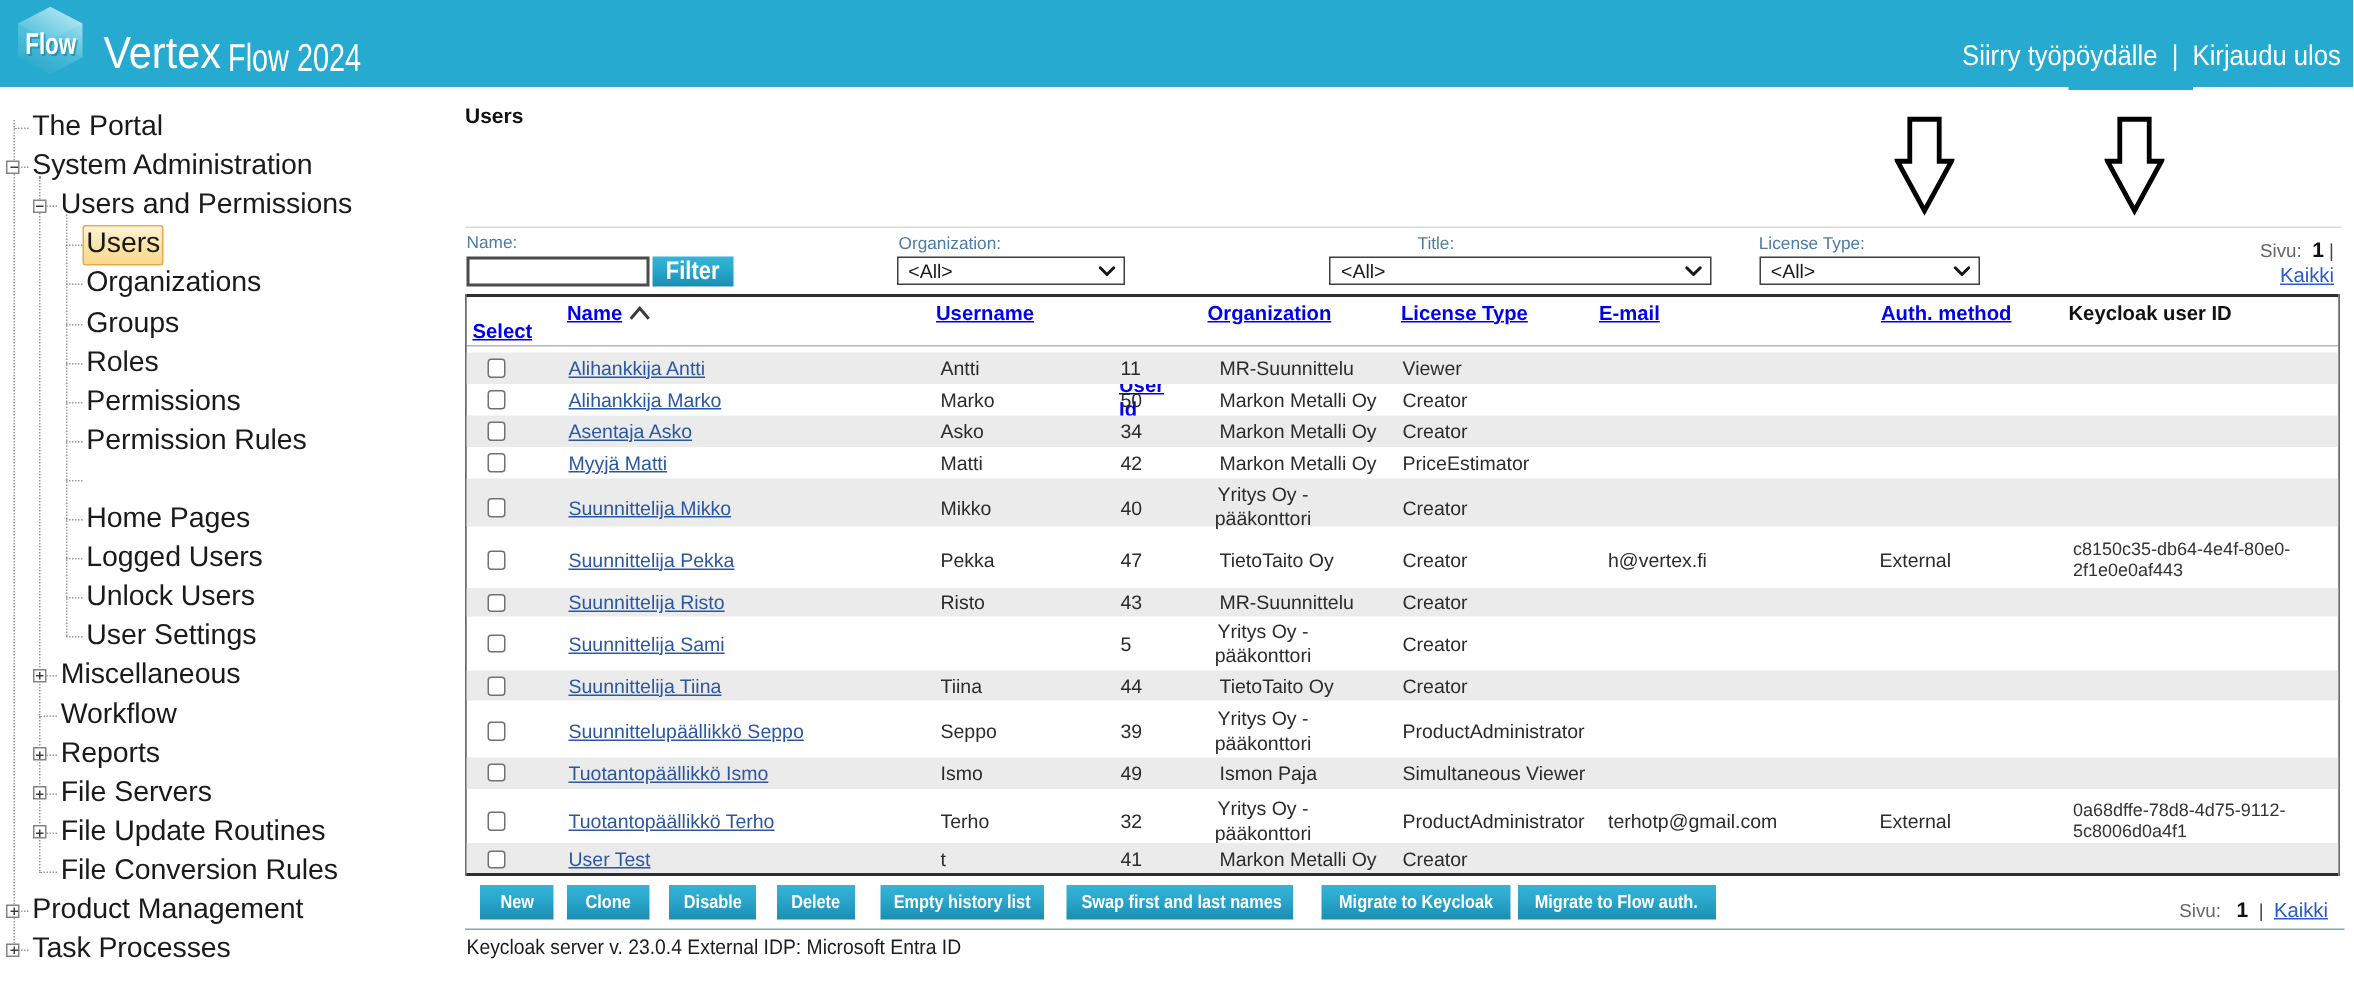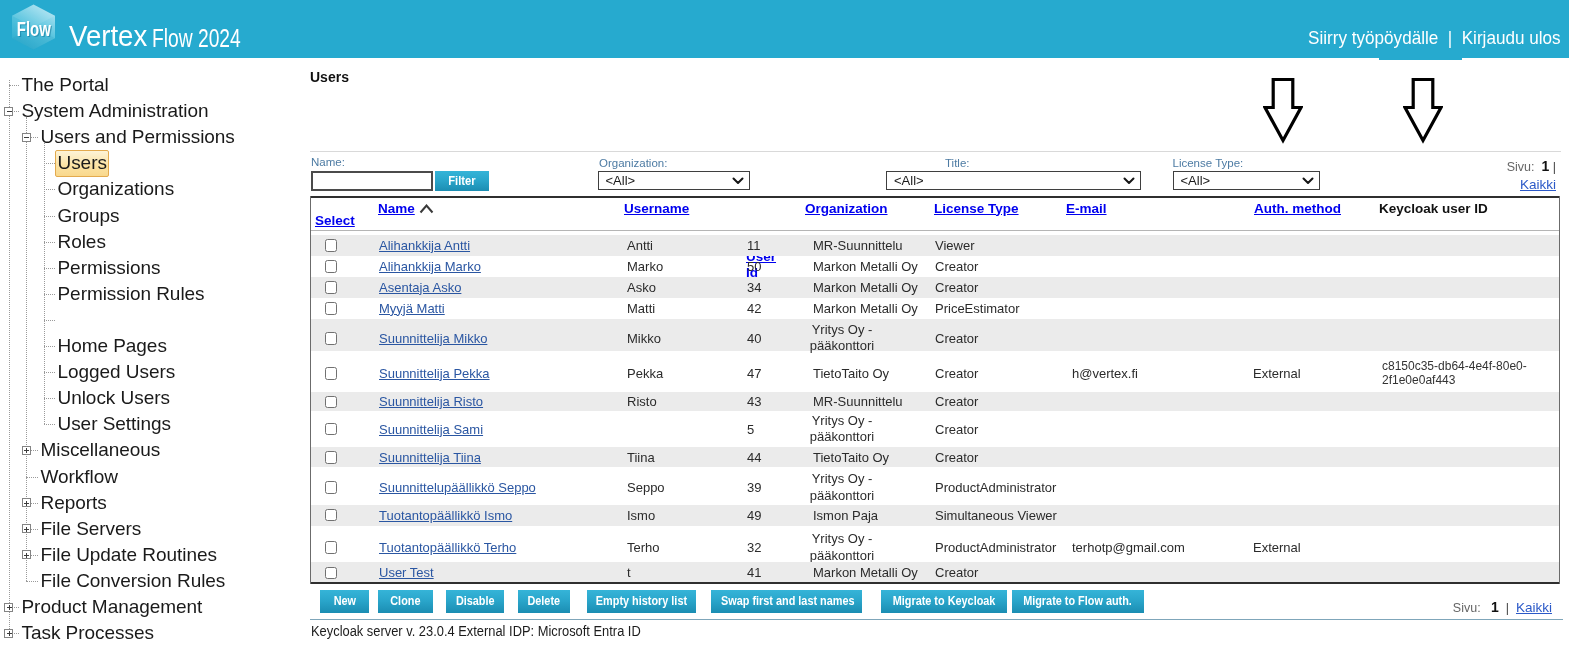--- a/index.html
+++ b/index.html
@@ -115,21 +115,21 @@
 <div class="abs doth" style="left:8.5px;top:633.1px;width:10.0px;"></div>
 <div class="abs tbox" style="left:4.0px;top:628.6px;">
       <div class="h"></div>
       <div class="v"></div>
     </div>
 <div class="abs treetxt" style="left:21.5px;top:622.1px;">Task Processes</div>
 <div class="abs" style="left:310px;top:68.5px;font-size:14px;font-weight:bold;color:#111;">Users</div>
 <div class="abs" style="left:310px;top:150.5px;width:1251px;height:1px;background:#d9d9d9;"></div>
 <div class="abs lbl" style="left:311px;top:155.5px;">Name:</div>
 <div class="abs" style="left:310.5px;top:171px;width:122.5px;height:19.5px;border:2px solid #4b4b4b;background:#fff;"></div>
-<div class="abs btn" style="left:435px;top:171px;width:53.5px;height:19.5px;line-height:19.5px;font-size:13px;"><span style="display:inline-block;transform:scaleX(0.86);">Filter</span></div>
+<div class="abs btn" style="left:435px;top:171px;width:53.5px;height:19.5px;line-height:19.5px;font-size:17px;"><span style="display:inline-block;transform:scaleX(0.86);">Filter</span></div>
 <div class="abs lbl" style="left:599px;top:157px;">Organization:</div>
 <div class="abs" style="left:597.5px;top:171px;width:152px;height:19.3px;border:1px solid #3f3f3f;background:#fff;font-size:13px;color:#1a1a1a;line-height:17.3px;padding-left:7px;">&lt;All&gt;<svg style="position:absolute;right:5px;top:5.2px;" width="12" height="8" viewBox="0 0 12 8">
         <polyline points="1.5,1.5 6,6 10.5,1.5" fill="none" stroke="#161616" stroke-width="2" stroke-linecap="round" stroke-linejoin="round"></polyline>
       </svg></div>
 <div class="abs lbl" style="left:903px;top:157px;margin-left:42px;">Title:</div>
 <div class="abs" style="left:886px;top:171px;width:255px;height:19.3px;border:1px solid #3f3f3f;background:#fff;font-size:13px;color:#1a1a1a;line-height:17.3px;padding-left:7px;">&lt;All&gt;<svg style="position:absolute;right:5px;top:5.2px;" width="12" height="8" viewBox="0 0 12 8">
         <polyline points="1.5,1.5 6,6 10.5,1.5" fill="none" stroke="#161616" stroke-width="2" stroke-linecap="round" stroke-linejoin="round"></polyline>
       </svg></div>
 <div class="abs lbl" style="left:1172.5px;top:157px;">License Type:</div>
 <div class="abs" style="left:1172.5px;top:171px;width:147.5px;height:19.3px;border:1px solid #3f3f3f;background:#fff;font-size:13px;color:#1a1a1a;line-height:17.3px;padding-left:7px;">&lt;All&gt;<svg style="position:absolute;right:5px;top:5.2px;" width="12" height="8" viewBox="0 0 12 8">
@@ -235,20 +235,21 @@
 <div class="abs rowtxt" style="left:813px;top:507.5px;">Ismon Paja</div>
 <div class="abs rowtxt" style="left:935px;top:507.5px;">Simultaneous Viewer</div>
 <div class="abs cb" style="left:324.5px;top:541.3px;"></div>
 <div class="abs namelink" style="left:379px;top:540.0px;">Tuotantopäällikkö Terho</div>
 <div class="abs rowtxt" style="left:627px;top:540.0px;">Terho</div>
 <div class="abs rowtxt" style="left:747px;top:540.0px;">32</div>
 <div class="abs rowtxt" style="left:762px;top:531.3px;width:160px;text-align:center;line-height:16.2px;">Yritys Oy -<br>pääkonttori</div>
 <div class="abs rowtxt" style="left:935px;top:540.0px;">ProductAdministrator</div>
 <div class="abs rowtxt" style="left:1072px;top:540.0px;">terhotp@gmail.com</div>
 <div class="abs rowtxt" style="left:1253px;top:540.0px;">External</div>
+<div class="abs" style="left:1382px;top:532.7px;font-size:12px;color:#333;line-height:14.7px;white-space:nowrap;">0a68dffe-78d8-4d75-9112-<br>5c8006d0a4f1</div>
 <div class="abs" style="left:310px;top:562.2px;width:1248.5px;height:20.1px;background:#ebebeb;"></div>
 <div class="abs cb" style="left:324.5px;top:566.6px;"></div>
 <div class="abs namelink" style="left:379px;top:565.3px;">User Test</div>
 <div class="abs rowtxt" style="left:627px;top:565.3px;">t</div>
 <div class="abs rowtxt" style="left:747px;top:565.3px;">41</div>
 <div class="abs rowtxt" style="left:813px;top:565.3px;">Markon Metalli Oy</div>
 <div class="abs rowtxt" style="left:935px;top:565.3px;">Creator</div>
 <div class="abs" style="left:309.5px;top:195.5px;width:1px;height:388px;background:#6b6b6b;"></div>
 <div class="abs" style="left:1558.5px;top:195.5px;width:1px;height:388px;background:#6b6b6b;"></div>
 <div class="abs btn" style="left:320.2px;top:590px;width:48.6px;height:22.8px;line-height:22.8px;"><span style="display:inline-block;transform:scaleX(0.87);transform-origin:center;white-space:nowrap;">New</span></div>

